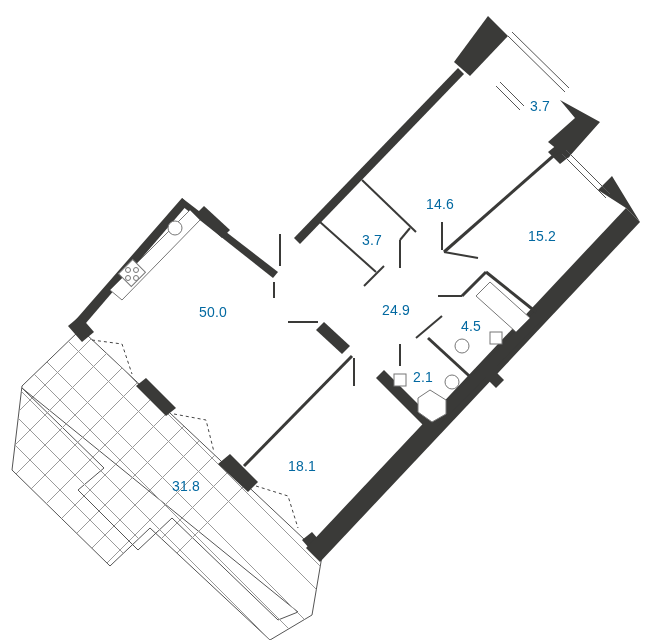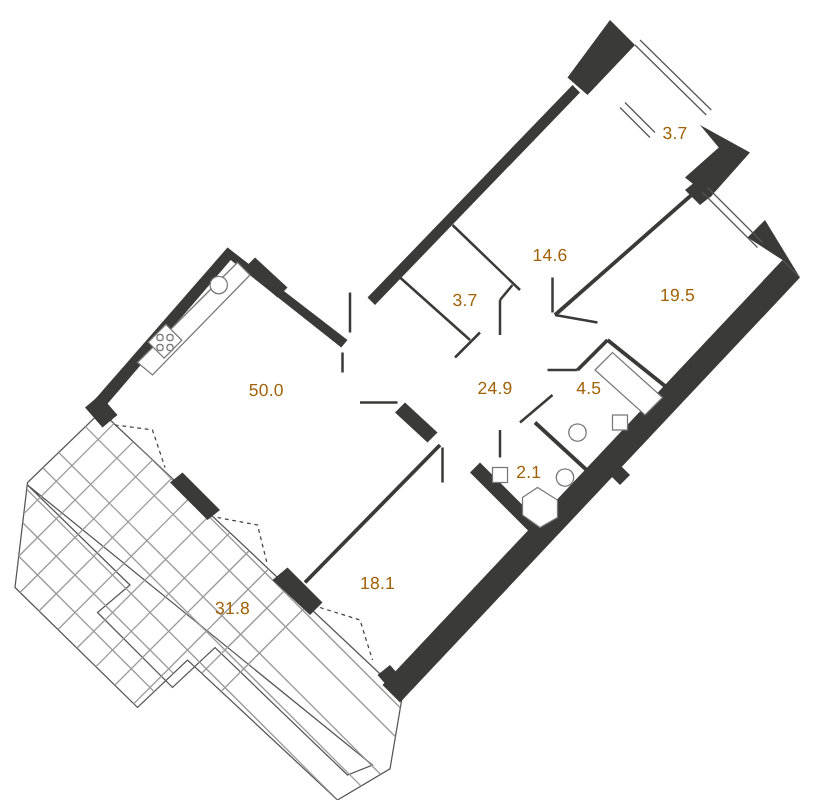--- a/index.html
+++ b/index.html
@@ -4,21 +4,21 @@
 <style>
   html,body{margin:0;padding:0;background:#ffffff;}
   body{width:658px;height:640px;overflow:hidden;position:relative;font-family:"Liberation Sans",sans-serif;}
   #plan{position:absolute;left:0;top:0;width:658px;height:640px;}
   .wall{fill:#3a3a38;}
   .wline{stroke:#3a3a38;fill:none;}
   .thin{stroke:#555;stroke-width:1;fill:none;}
   .fixture{stroke:#777;stroke-width:1;fill:#fff;}
   .grid{stroke:#9a9a9a;stroke-width:1;}
   .dash{stroke:#444;stroke-width:1;stroke-dasharray:3,3;fill:none;}
-  .room-label{position:absolute;color:#a16207;font-size:14px;letter-spacing:0.2px;transform:translate(-50%,-50%);white-space:nowrap;}
+  .room-label{position:absolute;color:#0369a1;font-size:14px;letter-spacing:0.2px;transform:translate(-50%,-50%);white-space:nowrap;}
 </style>
 </head>
 <body>
 
 <svg id="plan" viewBox="0 0 658 640" xmlns="http://www.w3.org/2000/svg">
 
   <g>
     <clipPath id="terr-clip">
       <polygon points="86,334 322,556 312,615 270,640 150,528 110,566 12,470 22,386 80,330"></polygon>
     </clipPath>
@@ -136,18 +136,18 @@
     <polyline class="dash" points="256,486 288,496 298,528"></polyline>
   </g>
 </svg>
 
 <div>
   <span class="room-label" style="left:213px;top:312px">50.0</span>
   <span class="room-label" style="left:186px;top:486px">31.8</span>
   <span class="room-label" style="left:302px;top:466px">18.1</span>
   <span class="room-label" style="left:396px;top:310px">24.9</span>
   <span class="room-label" style="left:440px;top:204px">14.6</span>
-  <span class="room-label" style="left:542px;top:236px">19.5</span>
+  <span class="room-label" style="left:542px;top:236px">15.2</span>
   <span class="room-label" style="left:372px;top:240px">3.7</span>
   <span class="room-label" style="left:540px;top:106px">3.7</span>
-  <span class="room-label" style="left:471px;top:310px">4.5</span>
+  <span class="room-label" style="left:471px;top:326px">4.5</span>
   <span class="room-label" style="left:423px;top:377px">2.1</span>
 </div>
 
 </body></html>

